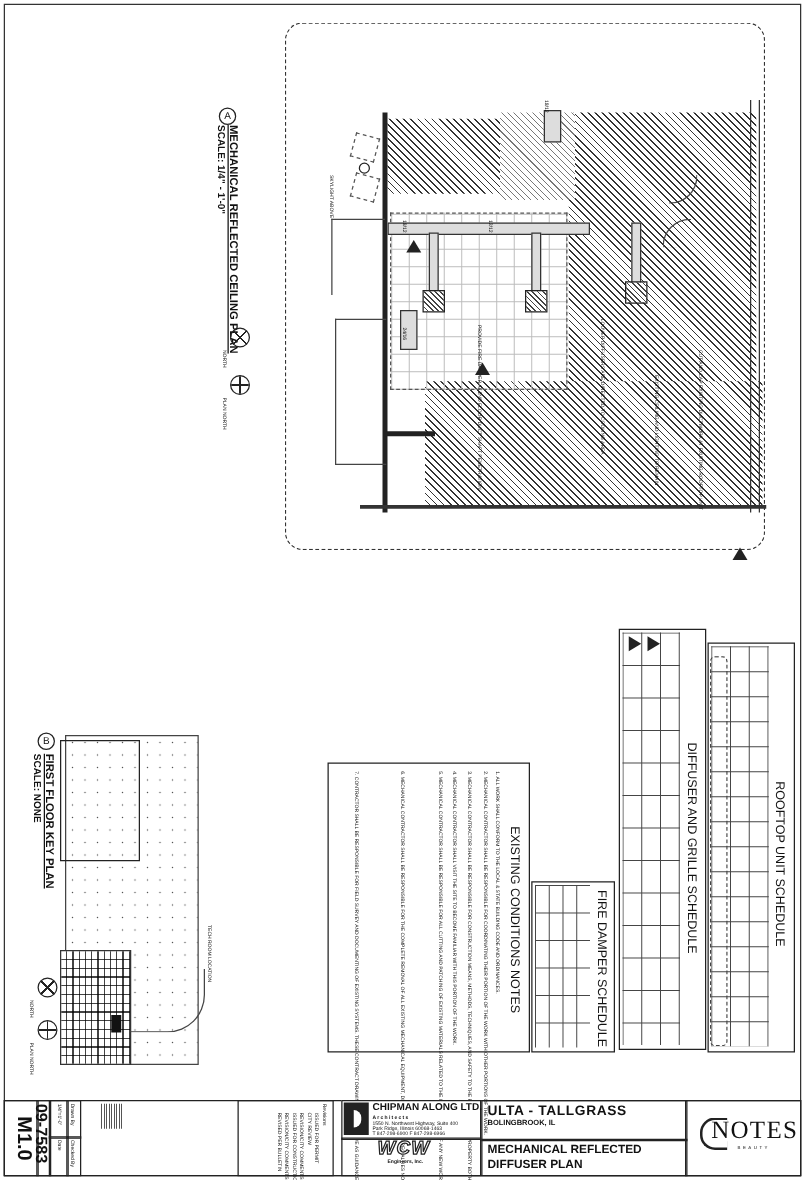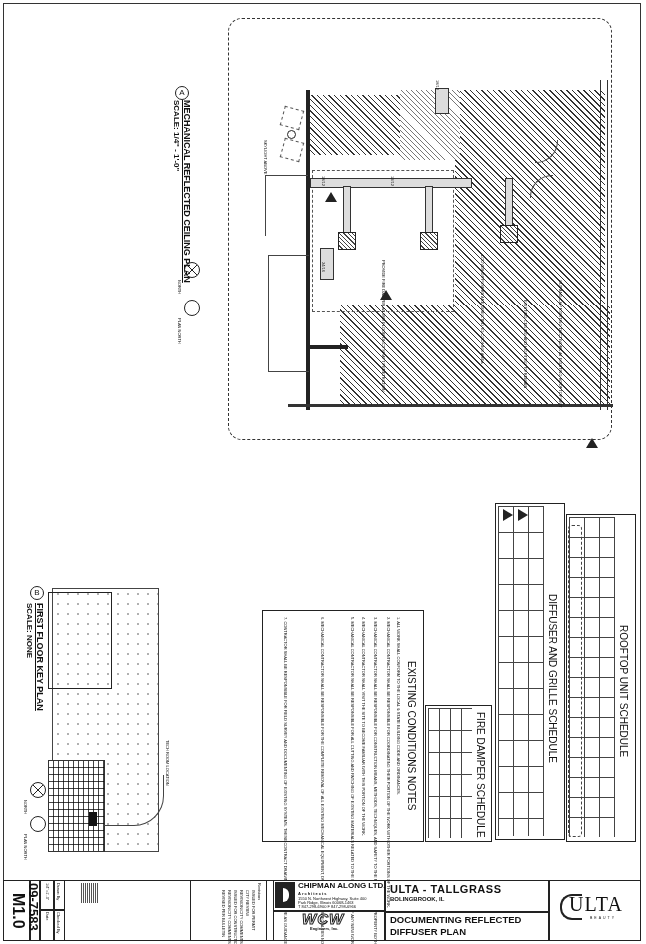--- a/index.html
+++ b/index.html
@@ -160,19 +160,19 @@
 <div class="abs tiny" style="left:298px;top:904px;">T 847-298-6900   F 847-298-6966</div>
 
 <div class="abs border" style="left:273px;top:910px;width:110px;height:29px;"></div>
 <div class="abs" style="left:302px;top:910px;font-size:15px;font-weight:bold;font-style:italic;color:#fff;-webkit-text-stroke:1px #222;letter-spacing:1px;">WCW</div>
 <div class="abs tiny" style="left:310px;top:926px;font-weight:bold;">Engineers, Inc.</div>
 
 <div class="abs border" style="left:385px;top:880px;width:163px;height:31px;"></div>
 <div class="abs" style="left:390px;top:883px;font-size:11px;font-weight:bold;letter-spacing:0.5px;">ULTA - TALLGRASS</div>
 <div class="abs" style="left:390px;top:896px;font-size:6px;font-weight:bold;">BOLINGBROOK, IL</div>
 <div class="abs border" style="left:385px;top:911px;width:163px;height:28px;"></div>
-<div class="abs" style="left:390px;top:914px;font-size:9.5px;font-weight:bold;">DOCUMENTING REFLECTED</div>
+<div class="abs" style="left:390px;top:914px;font-size:9.5px;font-weight:bold;">MECHANICAL REFLECTED</div>
 <div class="abs" style="left:390px;top:926px;font-size:9.5px;font-weight:bold;">DIFFUSER PLAN</div>
 
 <div class="abs border" style="left:548px;top:880px;width:91px;height:59px;"></div>
 <div class="abs" style="left:560px;top:894px;width:20px;height:22px;border:2px solid #222;border-right:none;border-radius:12px 0 0 12px;"></div>
-<div class="abs" style="left:569px;top:893px;font-size:20px;font-family:'Liberation Serif',serif;letter-spacing:1px;">ULTA</div>
+<div class="abs" style="left:569px;top:893px;font-size:20px;font-family:'Liberation Serif',serif;letter-spacing:1px;">NOTES</div>
 <div class="abs" style="left:590px;top:916px;font-size:3.5px;letter-spacing:2px;">BEAUTY</div>
 
 </body></html>

